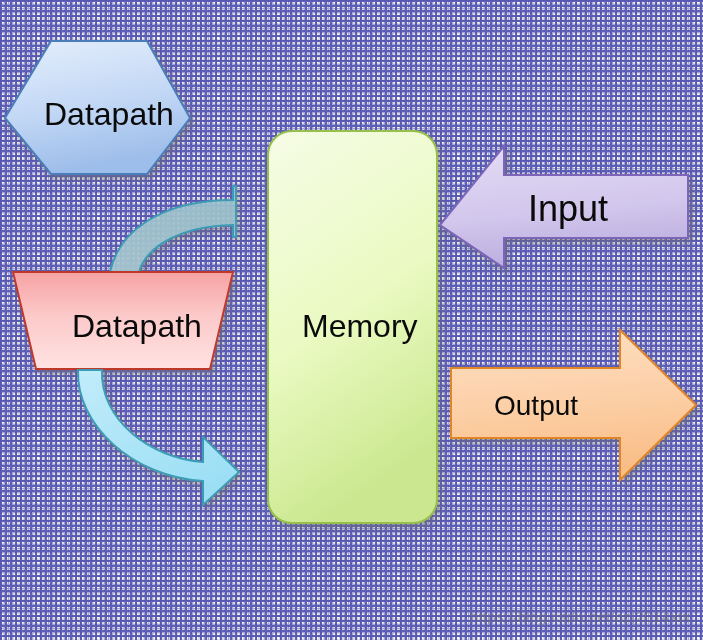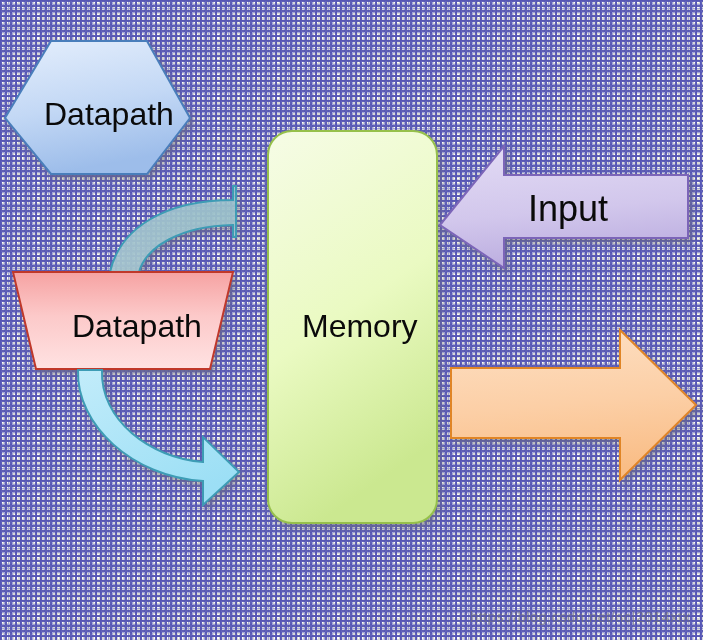--- a/index.html
+++ b/index.html
@@ -157,16 +157,17 @@
 
     <polygon points="440,225 504,146 504,175 688,175 688,238 504,238 504,268" fill="url(#gradInput)" stroke="#7b65b8" stroke-width="2" filter="url(#softShadow)"></polygon>
 
     <polygon points="451,368 620,368 620,330 696,405 620,480 620,438 451,438" fill="url(#gradOutput)" stroke="#e08528" stroke-width="2" filter="url(#softShadow)"></polygon>
   </svg>
 
   <div class="shape-label" id="lbl-control">Datapath</div>
   <div class="shape-label" id="lbl-datapath">Datapath</div>
   <div class="shape-label" id="lbl-memory">Memory</div>
   <div class="shape-label" id="lbl-input">Input</div>
+  <div class="shape-label" id="lbl-output">Output</div>
 
   <div class="watermark">https://blog.csdn.net/nc|2014xtx</div>
 
 </div>
 
 </body></html>

